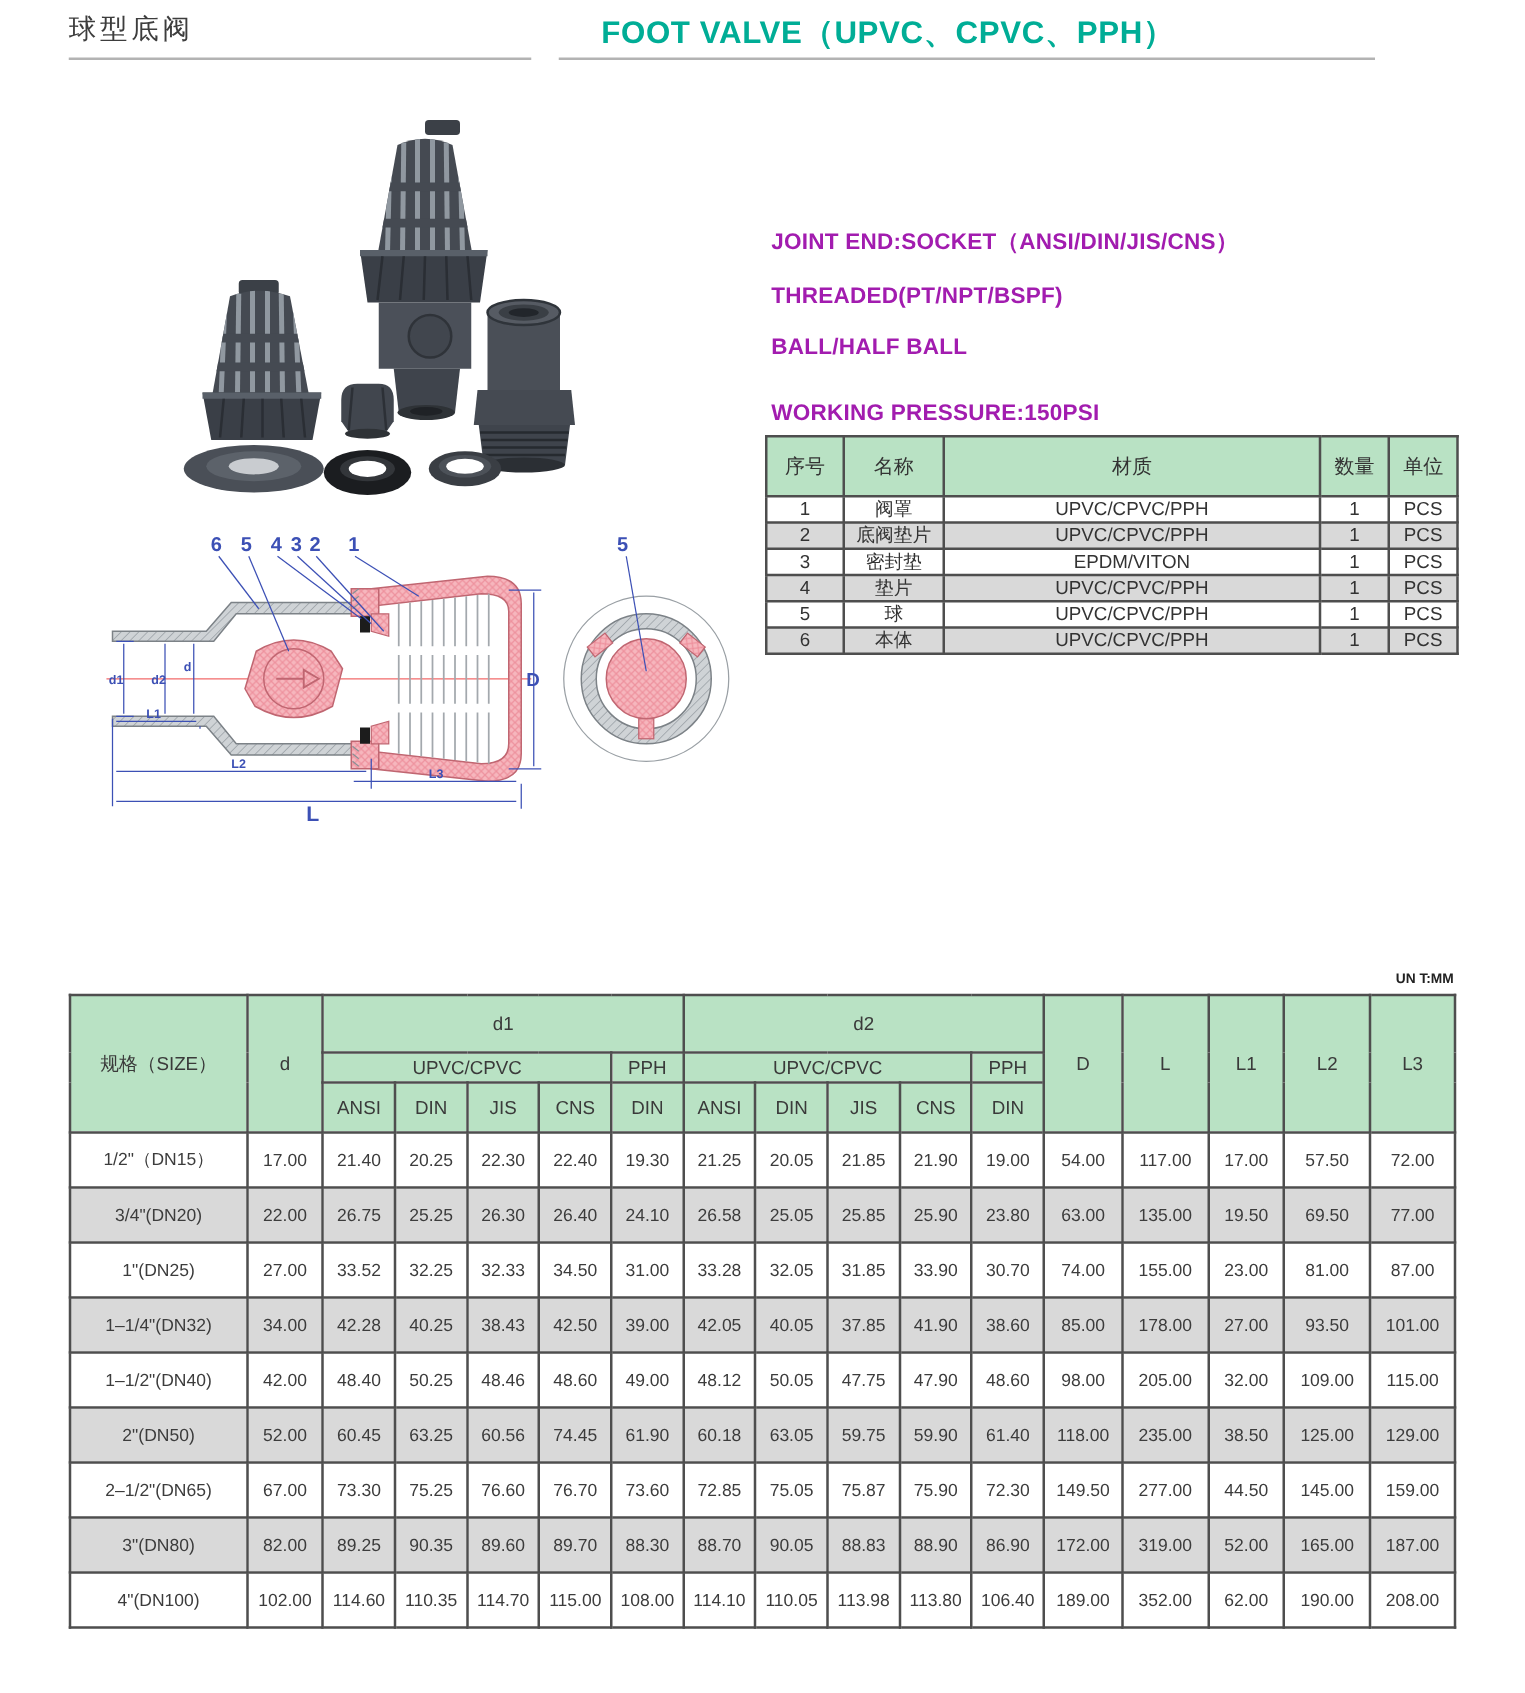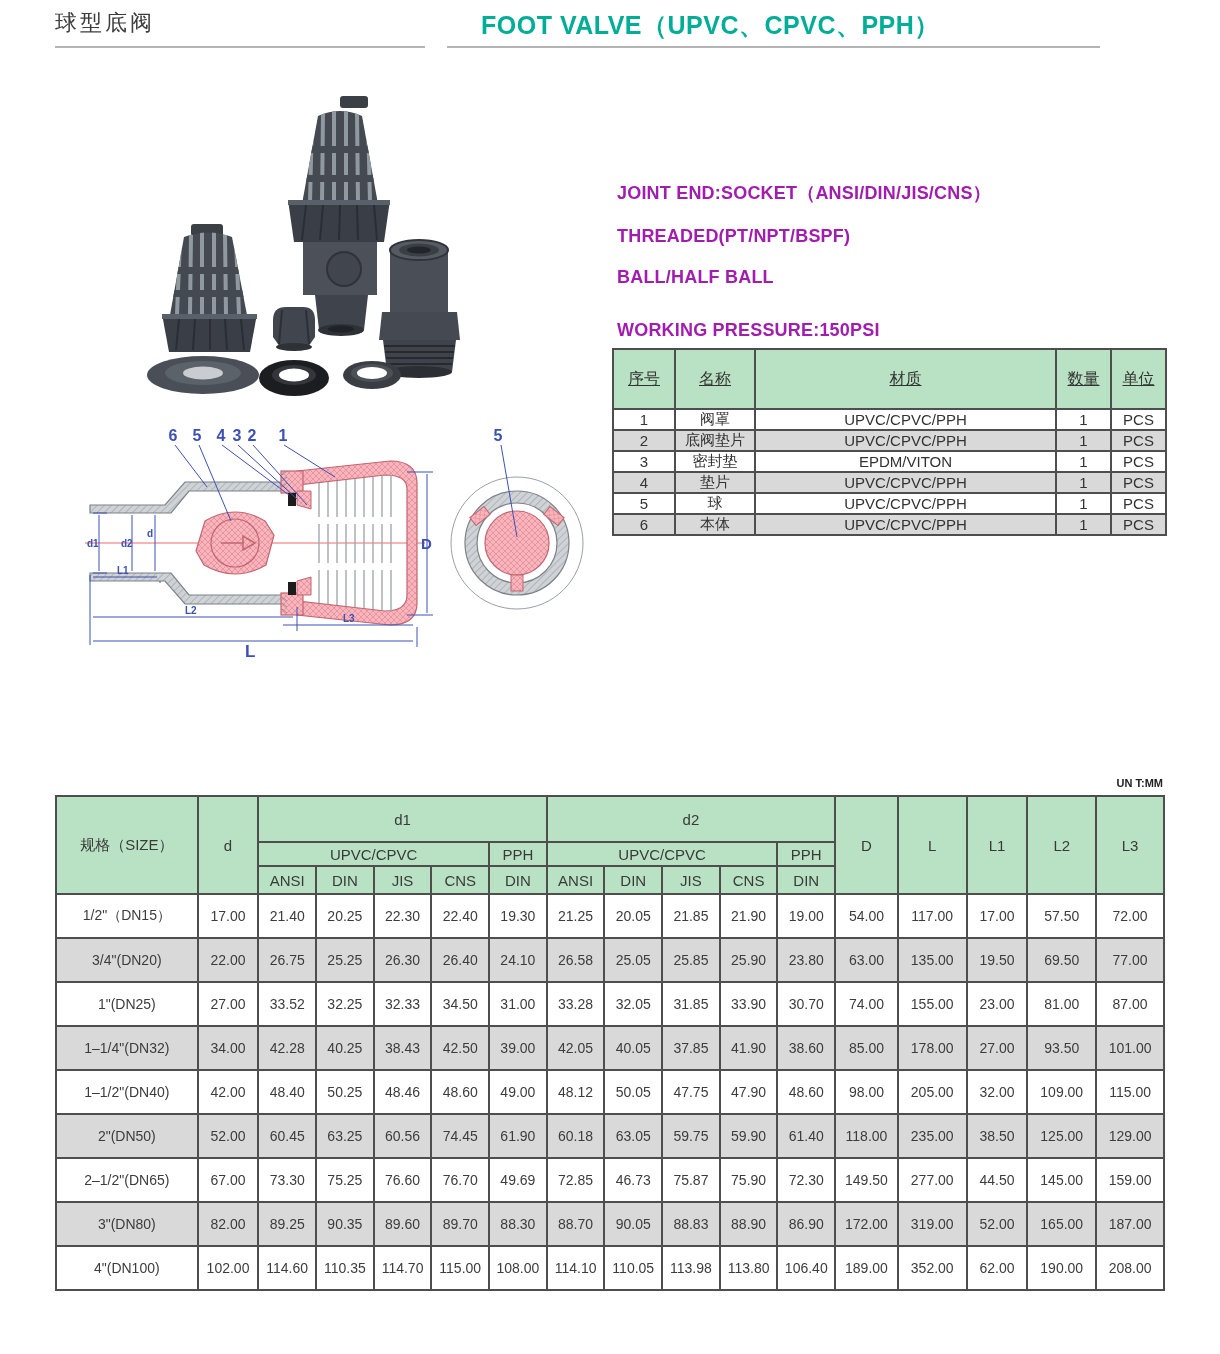--- a/index.html
+++ b/index.html
@@ -20,34 +20,34 @@
   .rule{height:2px;background:#b3b3b3;top:46px;}
   .rule-left{left:55px;width:370px;}
   .rule-right{left:447px;width:653px;}
 
   
   .spec-line{left:617px;font-size:18px;font-weight:bold;color:#a21caf;letter-spacing:0.2px;white-space:nowrap;}
 
   
   table{border-collapse:collapse;table-layout:fixed;}
   .parts-table{left:612px;top:348px;width:553px;}
-  .parts-table th{background:var(--header-green);height:60px;font-size:16px;font-weight:normal;color:#333;text-decoration:underline;}
+  .parts-table th{background:var(--header-green);height:48px;font-size:16px;font-weight:normal;color:#333;}
   .parts-table td{height:21px;font-size:15px;color:#333;}
   .parts-table th,.parts-table td{border:2px solid var(--border-dark);text-align:center;padding:0;}
   tr.alt td{background:var(--row-alt-gray);}
 
   
   .unit-note{right:57px;top:777px;font-size:11px;font-weight:bold;color:#222;}
 
   
   .dim-table{left:55px;top:795px;width:1110px;}
   .dim-table th{background:var(--header-green);font-size:15px;font-weight:normal;color:#3a3a3a;}
   .dim-table thead tr.r1 th{height:46px;}
   .dim-table thead tr.r2 th{height:24px;}
-  .dim-table thead tr.r3 th{height:28px;}
+  .dim-table thead tr.r3 th{height:40px;}
   .dim-table td{height:44px;font-size:14px;color:#3c3c3c;}
   .dim-table th,.dim-table td{border:2px solid var(--border-dark);text-align:center;padding:0;overflow:hidden;}
 
   svg text{font-family:"Liberation Sans","DejaVu Sans",sans-serif;}
 </style>
 </head>
 <body>
 
 <div class="abs title-cn">球型底阀</div>
 <div class="abs title-en">FOOT VALVE（UPVC、CPVC、PPH）</div>
@@ -491,23 +491,23 @@
         <td>125.00</td>
         <td>129.00</td>
       </tr>
       <tr>
         <td>2–1/2"(DN65)</td>
         <td>67.00</td>
         <td>73.30</td>
         <td>75.25</td>
         <td>76.60</td>
         <td>76.70</td>
-        <td>49.69</td>
+        <td>73.60</td>
         <td>72.85</td>
-        <td>46.73</td>
+        <td>75.05</td>
         <td>75.87</td>
         <td>75.90</td>
         <td>72.30</td>
         <td>149.50</td>
         <td>277.00</td>
         <td>44.50</td>
         <td>145.00</td>
         <td>159.00</td>
       </tr>
       <tr class="alt">

